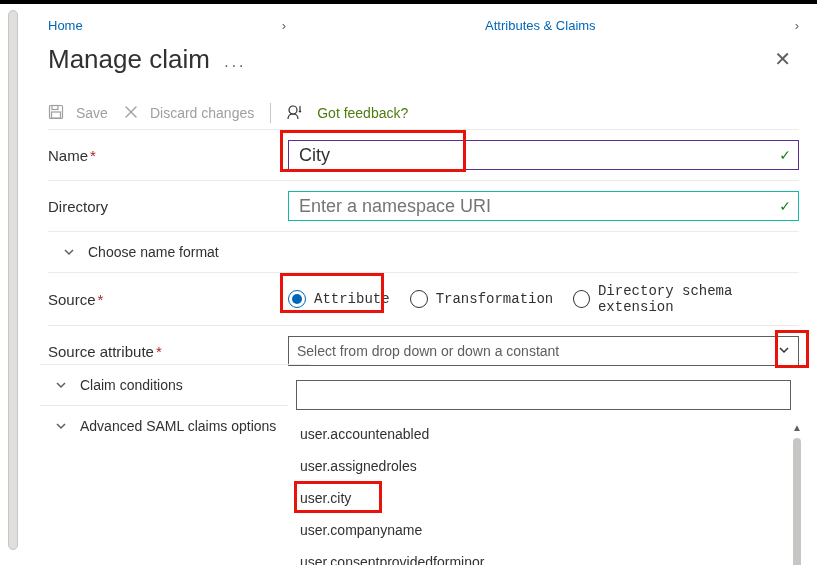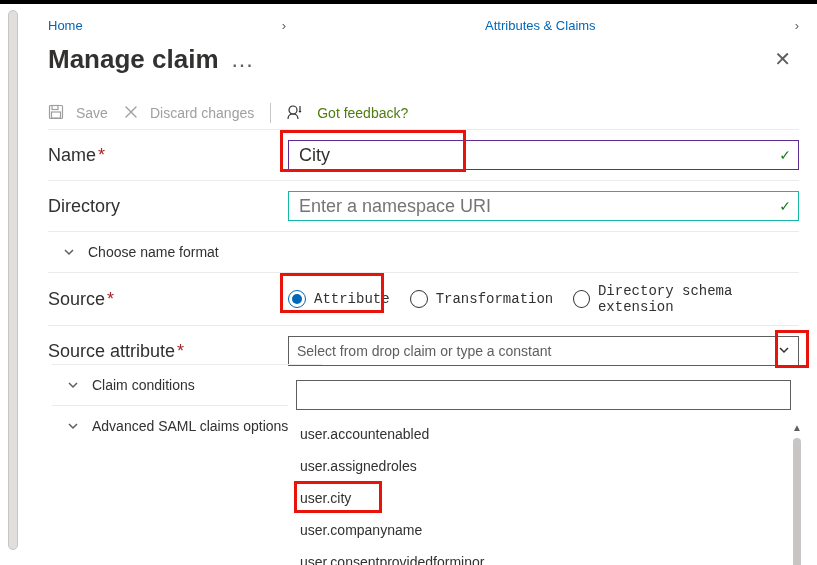--- a/index.html
+++ b/index.html
@@ -36,21 +36,21 @@
     margin-bottom: 10px;
     justify-content: space-between;
   }
   .breadcrumb .sep { color: #605e5c; }
   .breadcrumb .last-sep { color: #605e5c; }
   .header-row {
     display: flex; align-items: center; justify-content: space-between;
     margin-bottom: 28px;
   }
   .title {
-    font-size: 26px; font-weight: 700; color: #323130;
+    font-size: 26px; font-weight: 400; color: #323130;
     display: flex; align-items: flex-end; gap: 14px;
   }
   .ellipsis { color: #605e5c; font-size: 16px; letter-spacing:2px; cursor:pointer;}
   .close-x {
     font-size: 20px; color: #605e5c; cursor: pointer;
     padding: 4px 8px;
   }
   .toolbar {
     display: flex; align-items: center; gap: 16px;
     padding-bottom: 6px;
@@ -65,21 +65,21 @@
     width: 1px; height: 20px; background: #c8c6c4;
   }
   .toolbar .feedback { color: #4d7c0f; cursor: pointer;}
   .hr { height: 1px; background: #edebe9; margin: 0 0 0 0; }
   .form-row {
     display: flex; align-items: center;
     padding: 10px 0;
     border-bottom: 1px solid #edebe9;
   }
   .form-label {
-    width: 240px; color: #323130; font-size: 18px;
+    width: 240px; color: #323130; font-size: 15px;
   }
   .req { color: #a4262c; margin-left: 2px;}
   .field-wrap { flex: 1; position: relative; }
   .txtbox {
     width: 100%; height: 30px;
     border: 1px solid #14b8a6;
     padding: 4px 28px 4px 10px;
     font-size: 18px;
     background: #fff;
     color: #323130;
@@ -267,21 +267,21 @@
       <div class="hl-red" style="left:-8px; top:-10px; width:104px; height:40px;"></div>
     </div>
   </div>
 
   <div class="form-row" style="border-bottom:none;">
     <div class="form-label">
       <span>Source attribute</span><span class="req">*</span>
     </div>
     <div class="field-wrap" style="position:relative;">
       <div class="select-box">
-        <span>Select from drop claim or type a constant</span>
+        <span>Select from drop down or down a constant</span>
         <span class="select-caret">
           <svg width="12" height="12" viewBox="0 0 12 12">
               <path d="M2 4 L6 8 L10 4" fill="none" stroke="#323130" stroke-width="1.5"></path>
             </svg>
         </span>
       </div>
       <div class="hl-red" style="right:-10px; top:-6px; width:34px; height:38px;"></div>
 
       <div class="dropdown-panel">
         <div class="dd-search"></div>
@@ -295,21 +295,21 @@
             <div class="hl-red" style="left:6px; top:-1px; width:88px; height:32px;"></div>
           </div>
           <div class="dd-item">user.companyname</div>
           <div class="dd-item">user.consentprovidedforminor</div>
           <div class="dd-item">user.country</div>
         </div>
       </div>
     </div>
   </div>
 
-  <div style="position:absolute; left:24px; top:356px; width:270px;">
+  <div style="position:absolute; left:12px; top:356px; width:270px;">
     <div class="chevron-toggle-row indent" style="border-top:1px solid #edebe9;">
       <span class="chevron-icon">
         <svg width="12" height="12" viewBox="0 0 12 12">
             <path d="M2 4 L6 8 L10 4" fill="none" stroke="#605e5c" stroke-width="1.5"></path>
           </svg>
       </span>
       <span>Claim conditions</span>
     </div>
     <div class="chevron-toggle-row indent" style="border-bottom:none;">
       <span class="chevron-icon">

